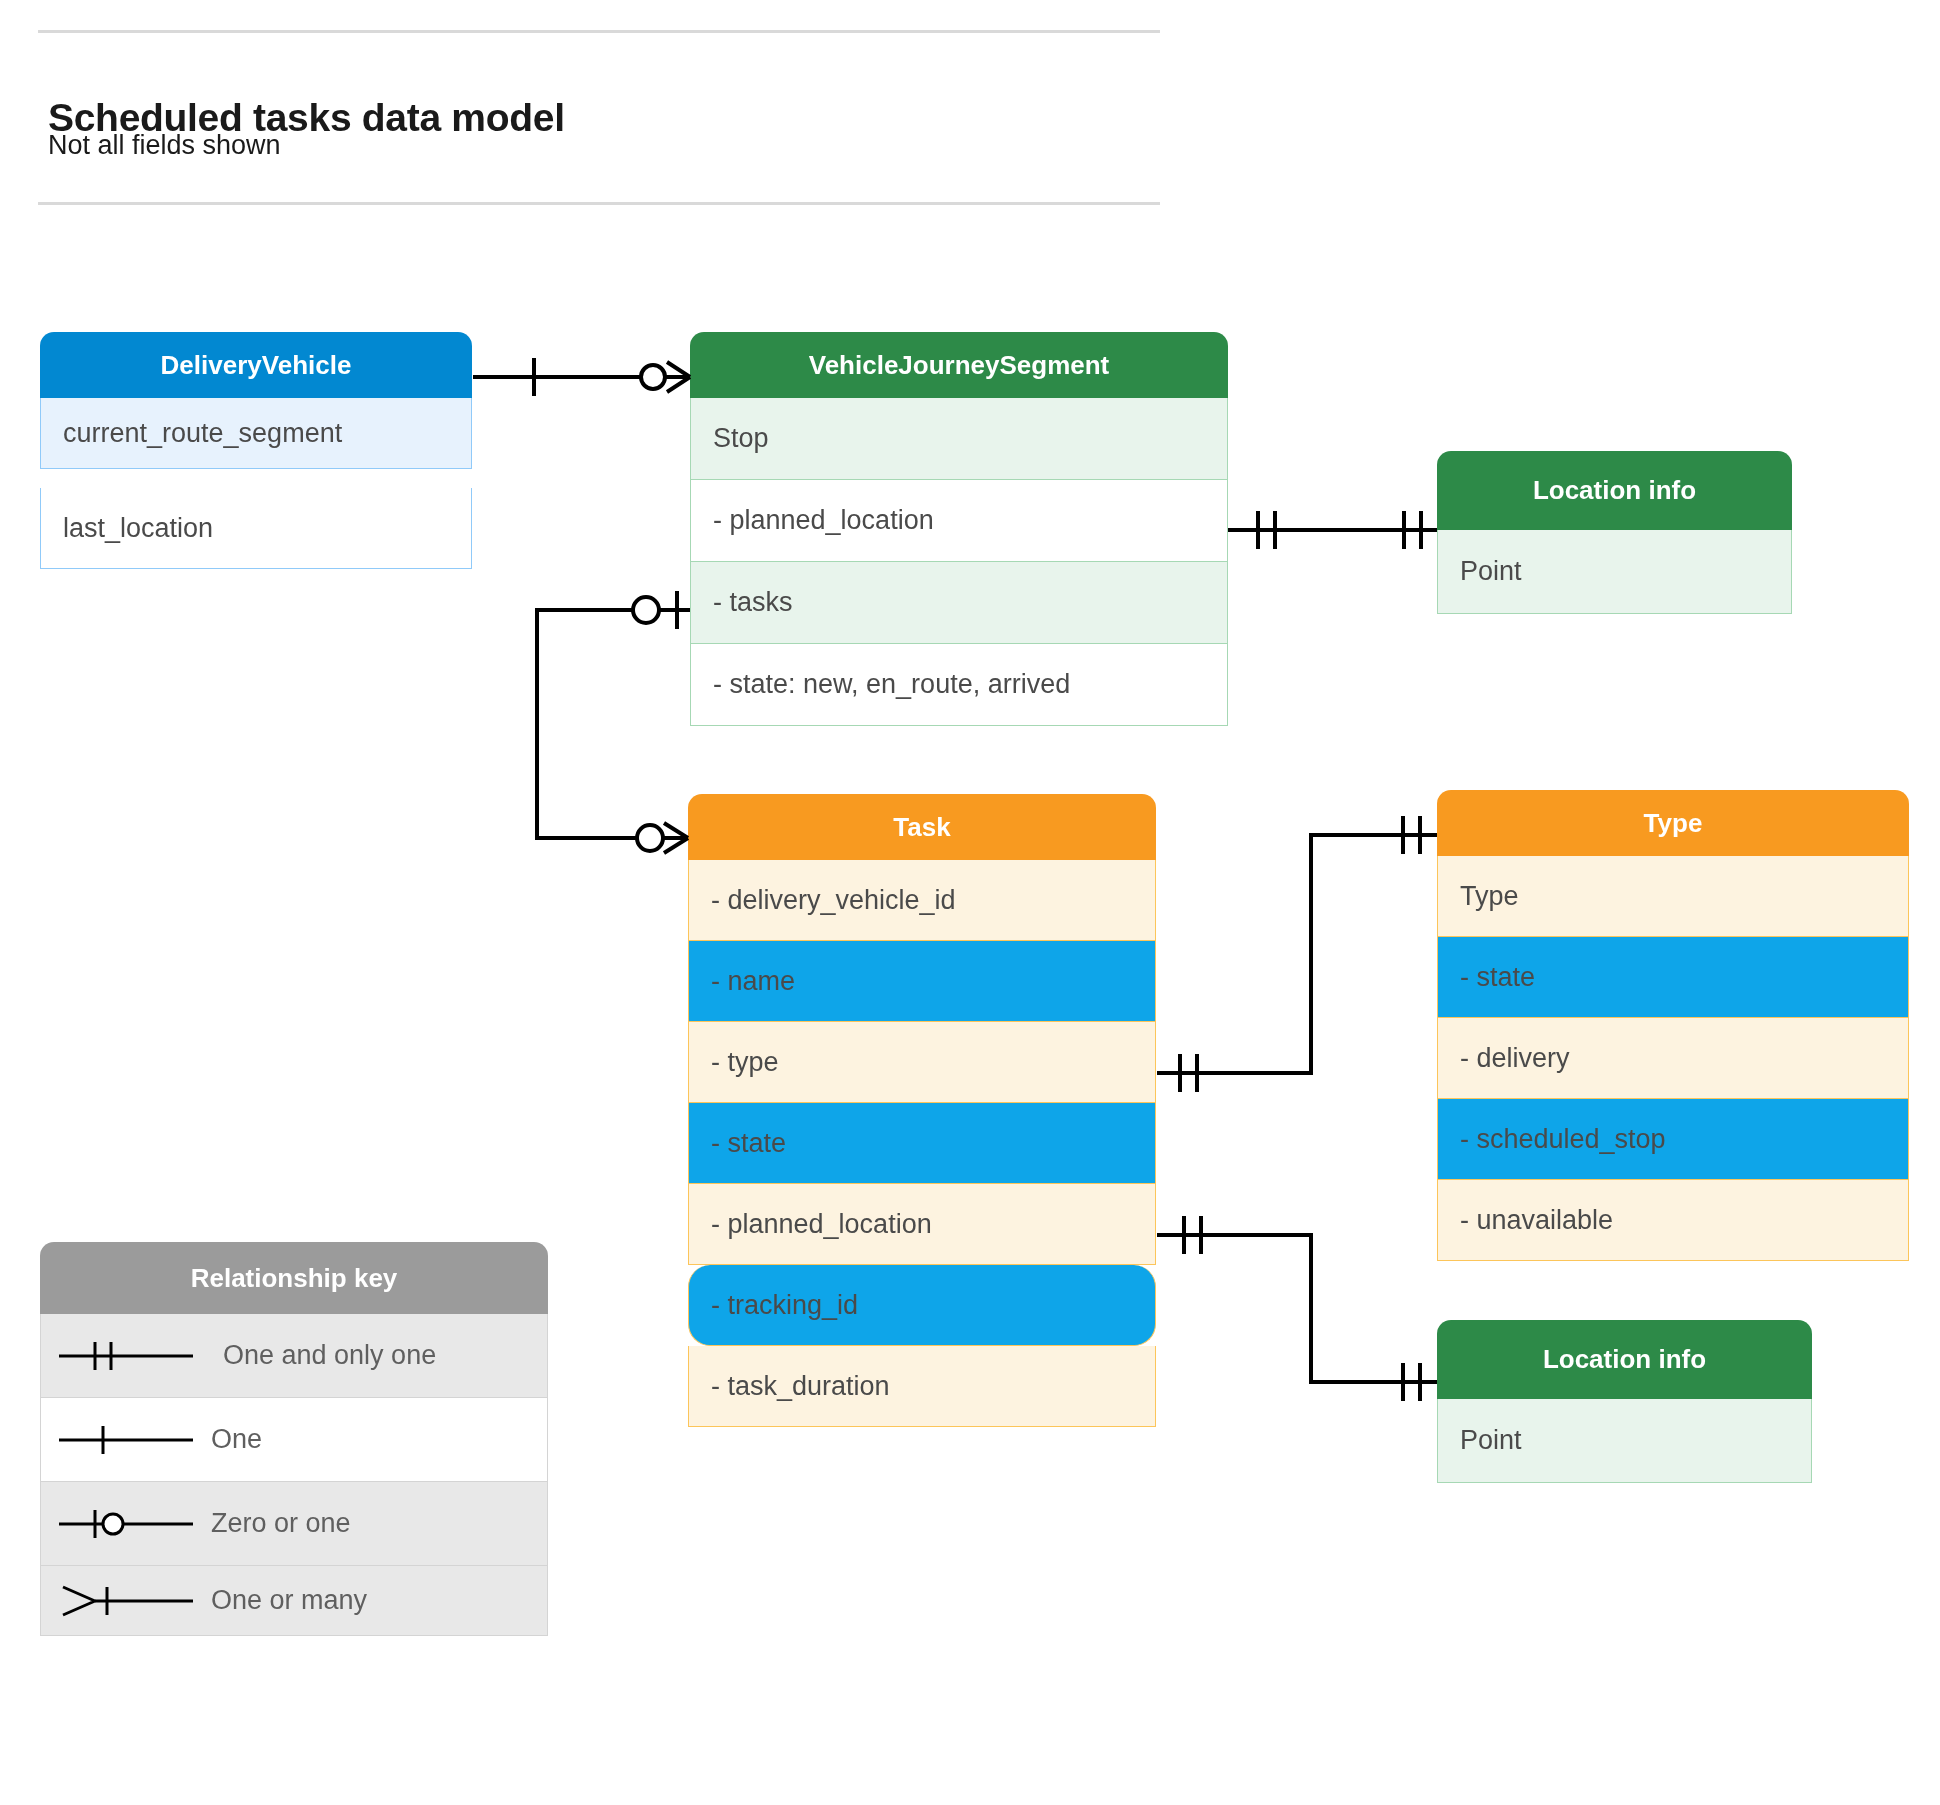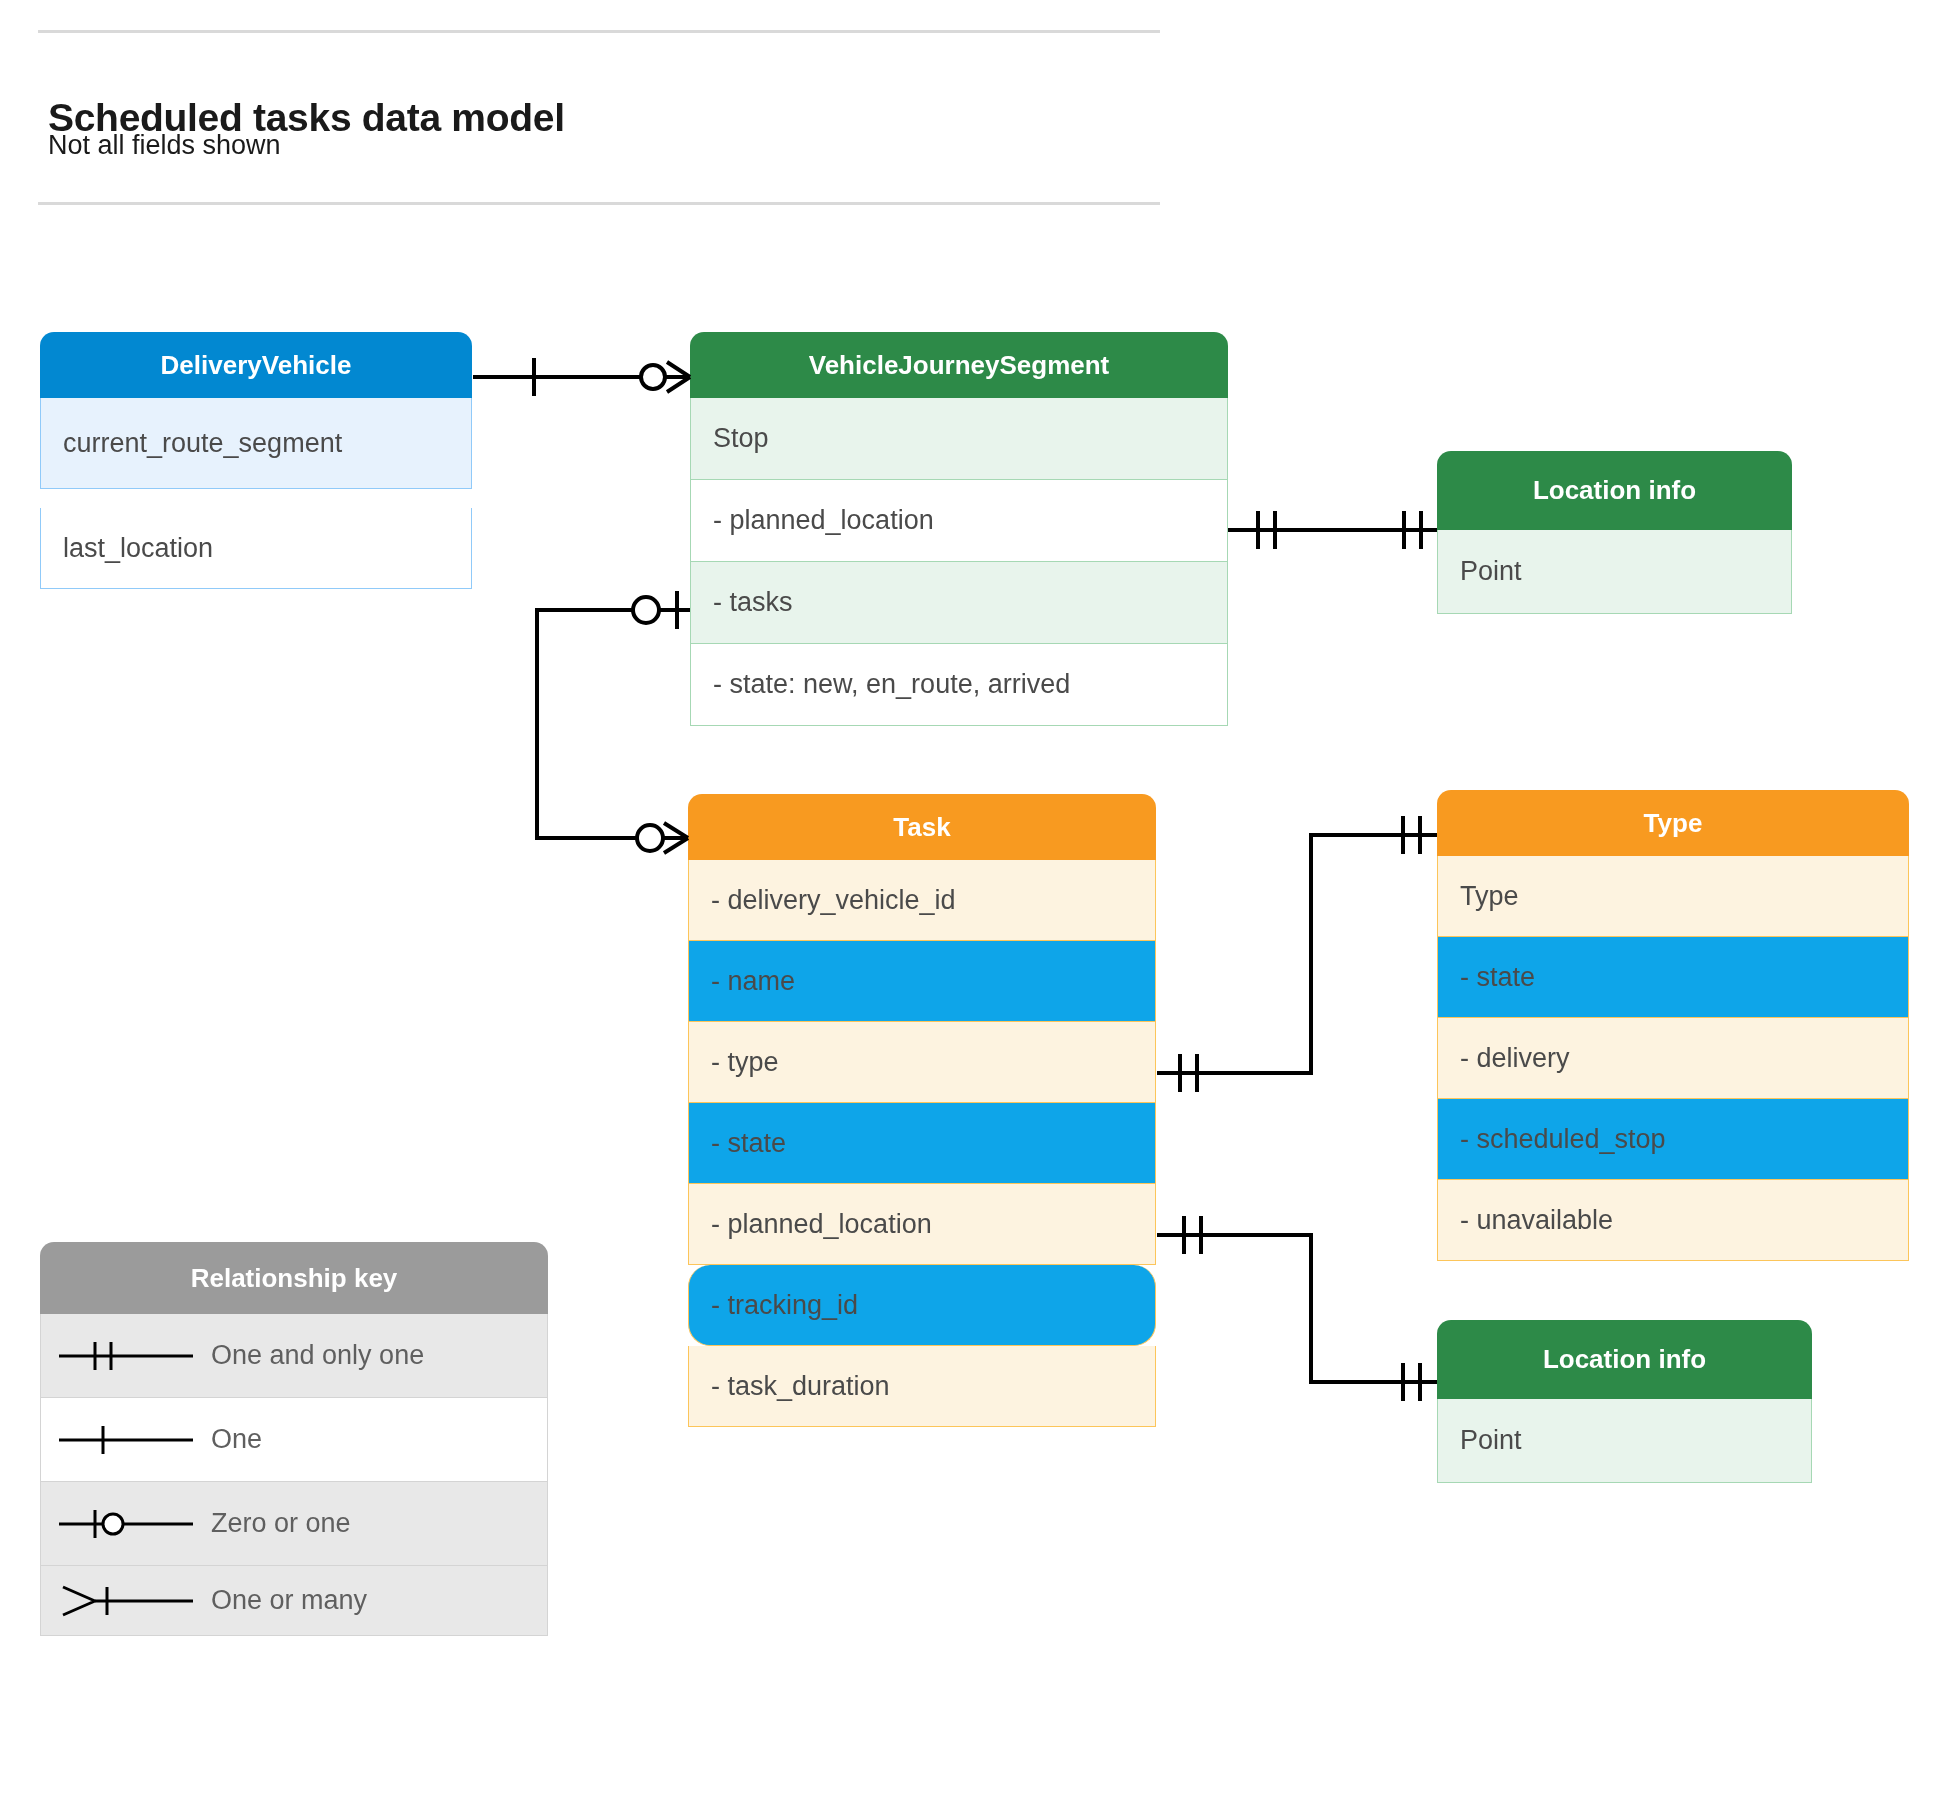--- a/index.html
+++ b/index.html
@@ -121,21 +121,21 @@
 
 <div id="canvas">
 
   <div class="rule" id="rule-top"></div>
   <h1 id="page-title">Scheduled tasks data model</h1>
   <div id="page-subtitle">Not all fields shown</div>
   <div class="rule" id="rule-bottom"></div>
 
   <div class="entity blue" style="left:40px; top:332px; width:432px;">
     <div class="ent-header" style="height:66px;">DeliveryVehicle</div>
-    <div class="ent-row alt" style="height:91px;">current_route_segment</div>
+    <div class="ent-row alt" style="height:71px;">current_route_segment</div>
     <div class="ent-row plain" style="height:81px;margin-top:19px;">last_location</div>
   </div>
 
   <div class="entity green" style="left:690px; top:332px; width:538px;">
     <div class="ent-header" style="height:66px;">VehicleJourneySegment</div>
     <div class="ent-row alt" style="height:82px;">Stop</div>
     <div class="ent-row plain" style="height:82px;">-  planned_location</div>
     <div class="ent-row alt" style="height:82px;">- tasks</div>
     <div class="ent-row plain" style="height:82px;">- state: new, en_route, arrived</div>
   </div>
@@ -166,21 +166,21 @@
   </div>
 
   <div class="entity green" style="left:1437px; top:1320px; width:375px;">
     <div class="ent-header" style="height:79px;">Location info</div>
     <div class="ent-row alt" style="height:84px;">Point</div>
   </div>
 
   <div class="entity gray" style="left:40px; top:1242px; width:508px;">
     <div class="ent-header" style="height:72px;">Relationship key</div>
 
-    <div class="ent-row alt key-row" style="height:84px;">
+    <div class="ent-row alt key-row" style="height:84px;gap:12px;">
       <span class="key-glyph">
         <svg width="150" height="40" viewBox="0 0 150 40">
           <line x1="8" y1="20" x2="142" y2="20" stroke="#000" stroke-width="3"></line>
           <line x1="44" y1="6" x2="44" y2="34" stroke="#000" stroke-width="3"></line>
           <line x1="60" y1="6" x2="60" y2="34" stroke="#000" stroke-width="3"></line>
         </svg>
       </span>
       <span class="key-label">One and only one</span>
     </div>
 

